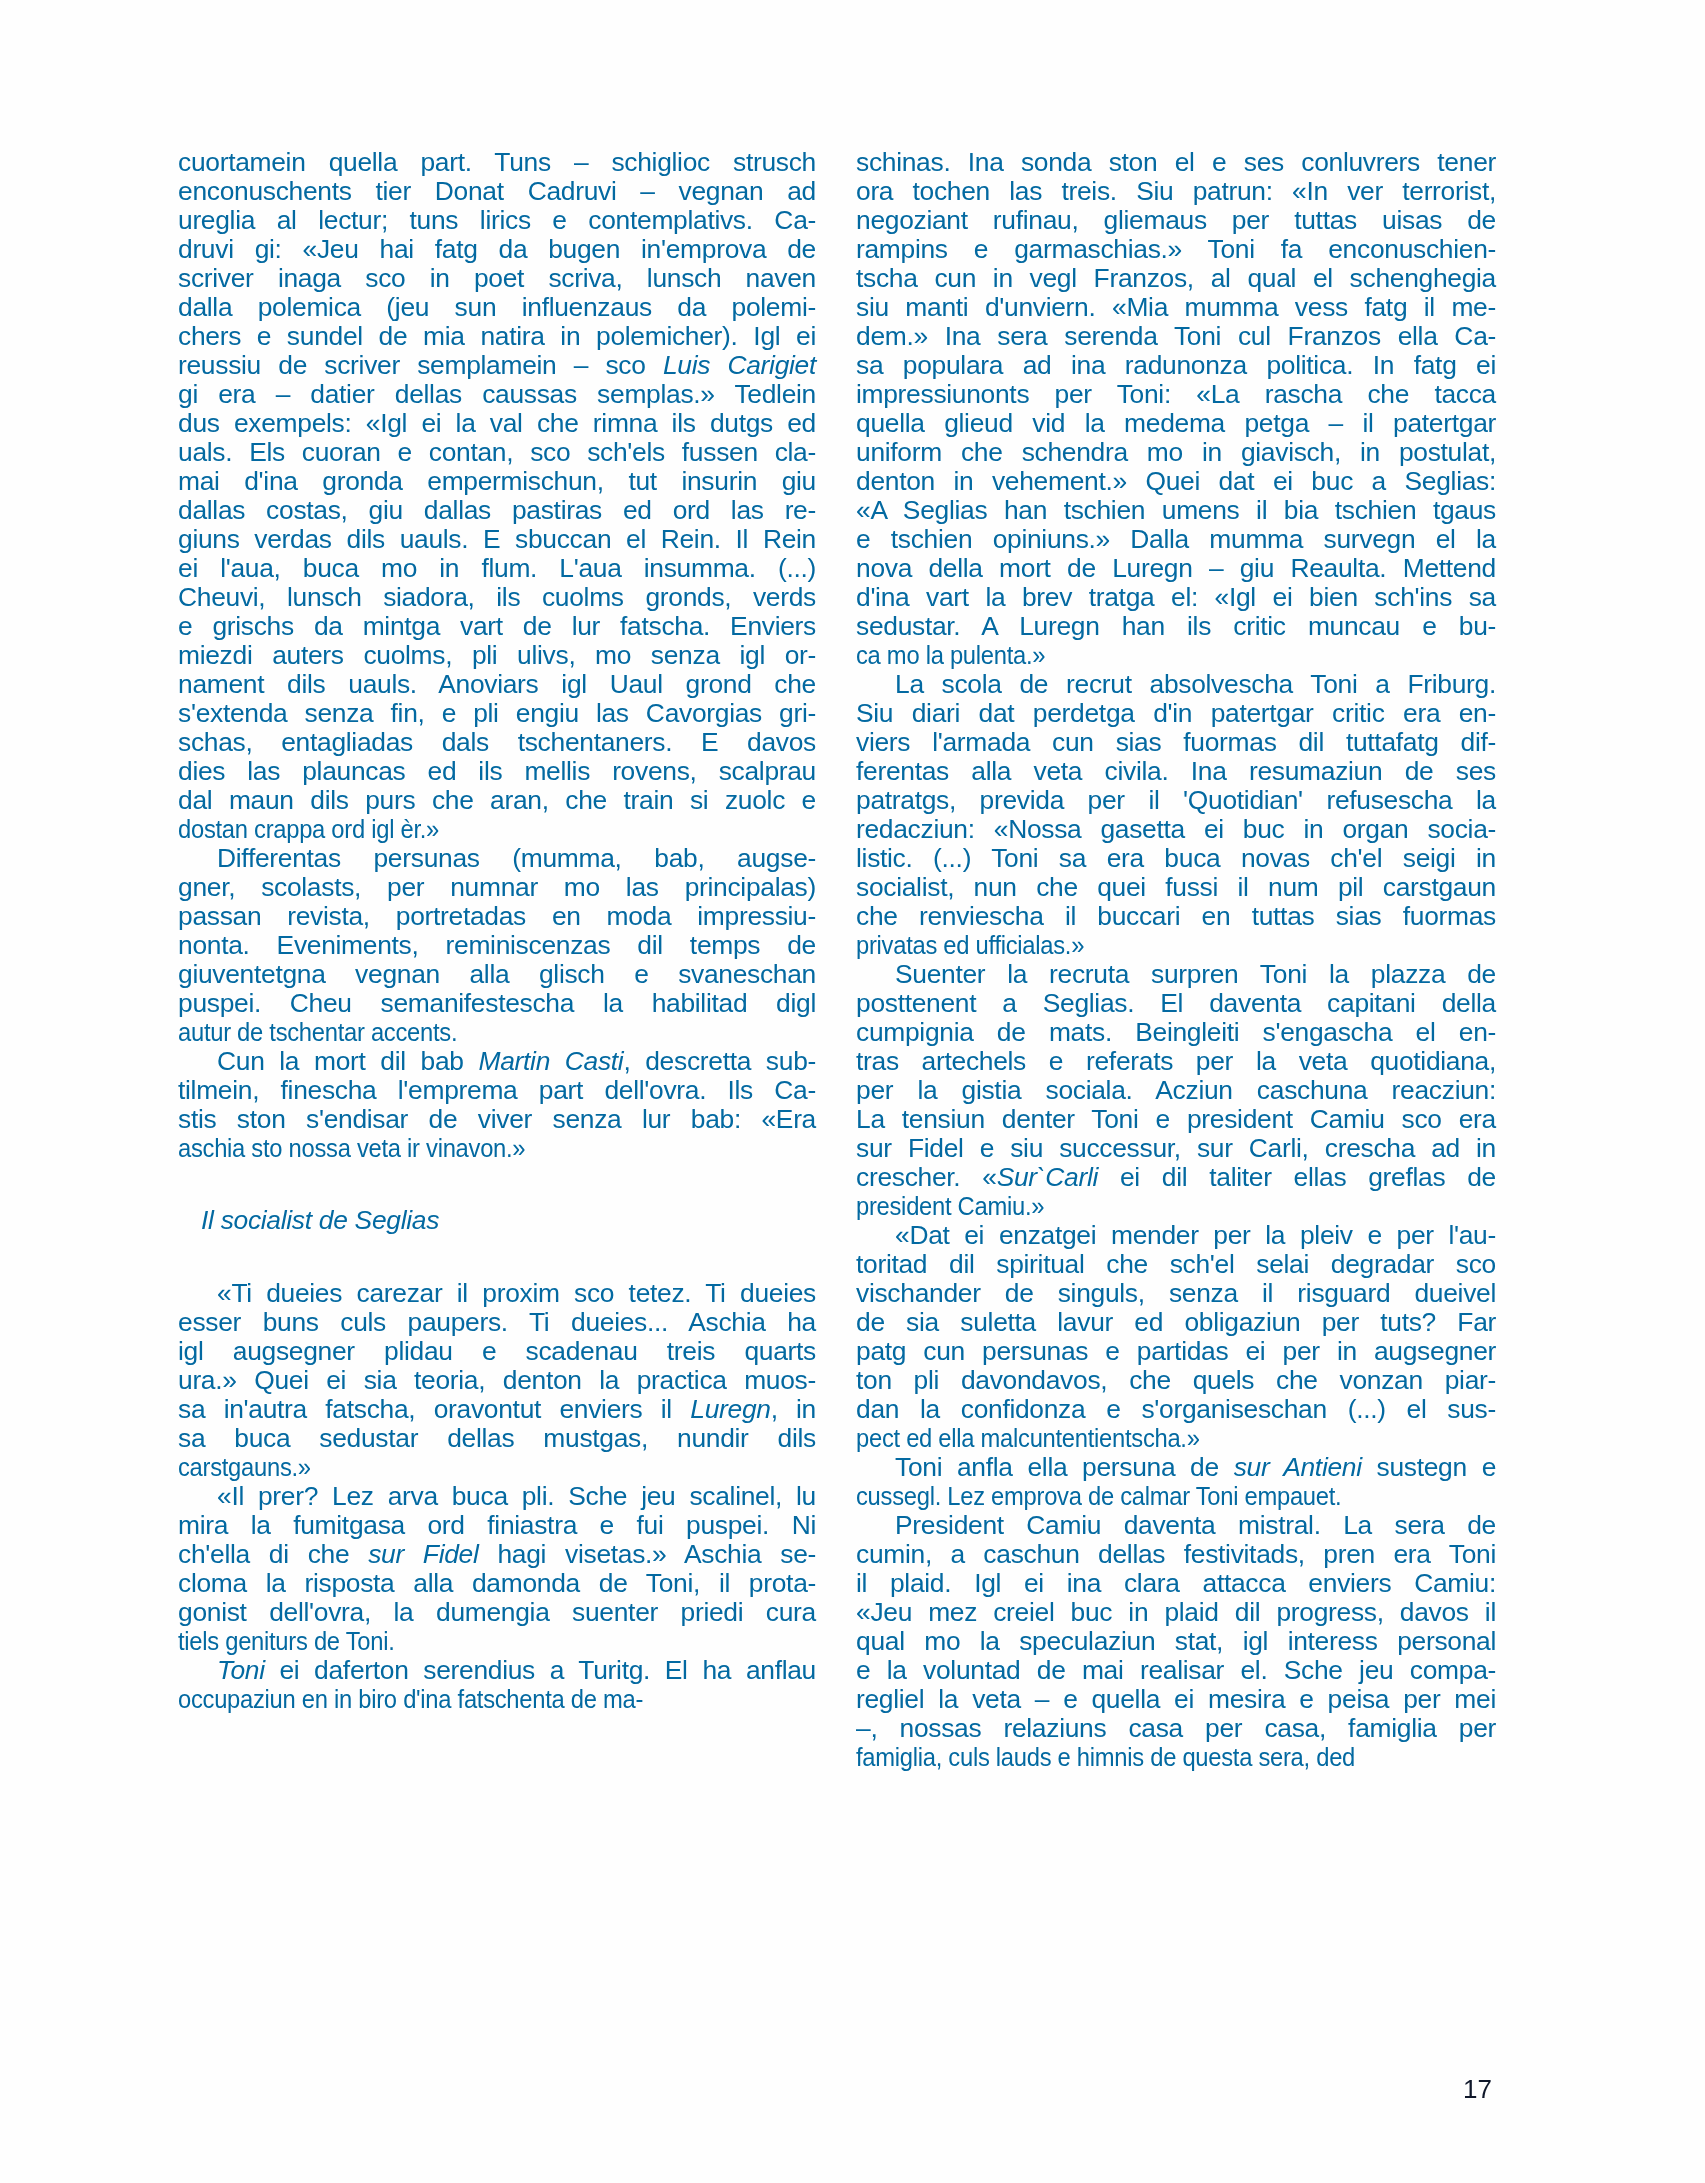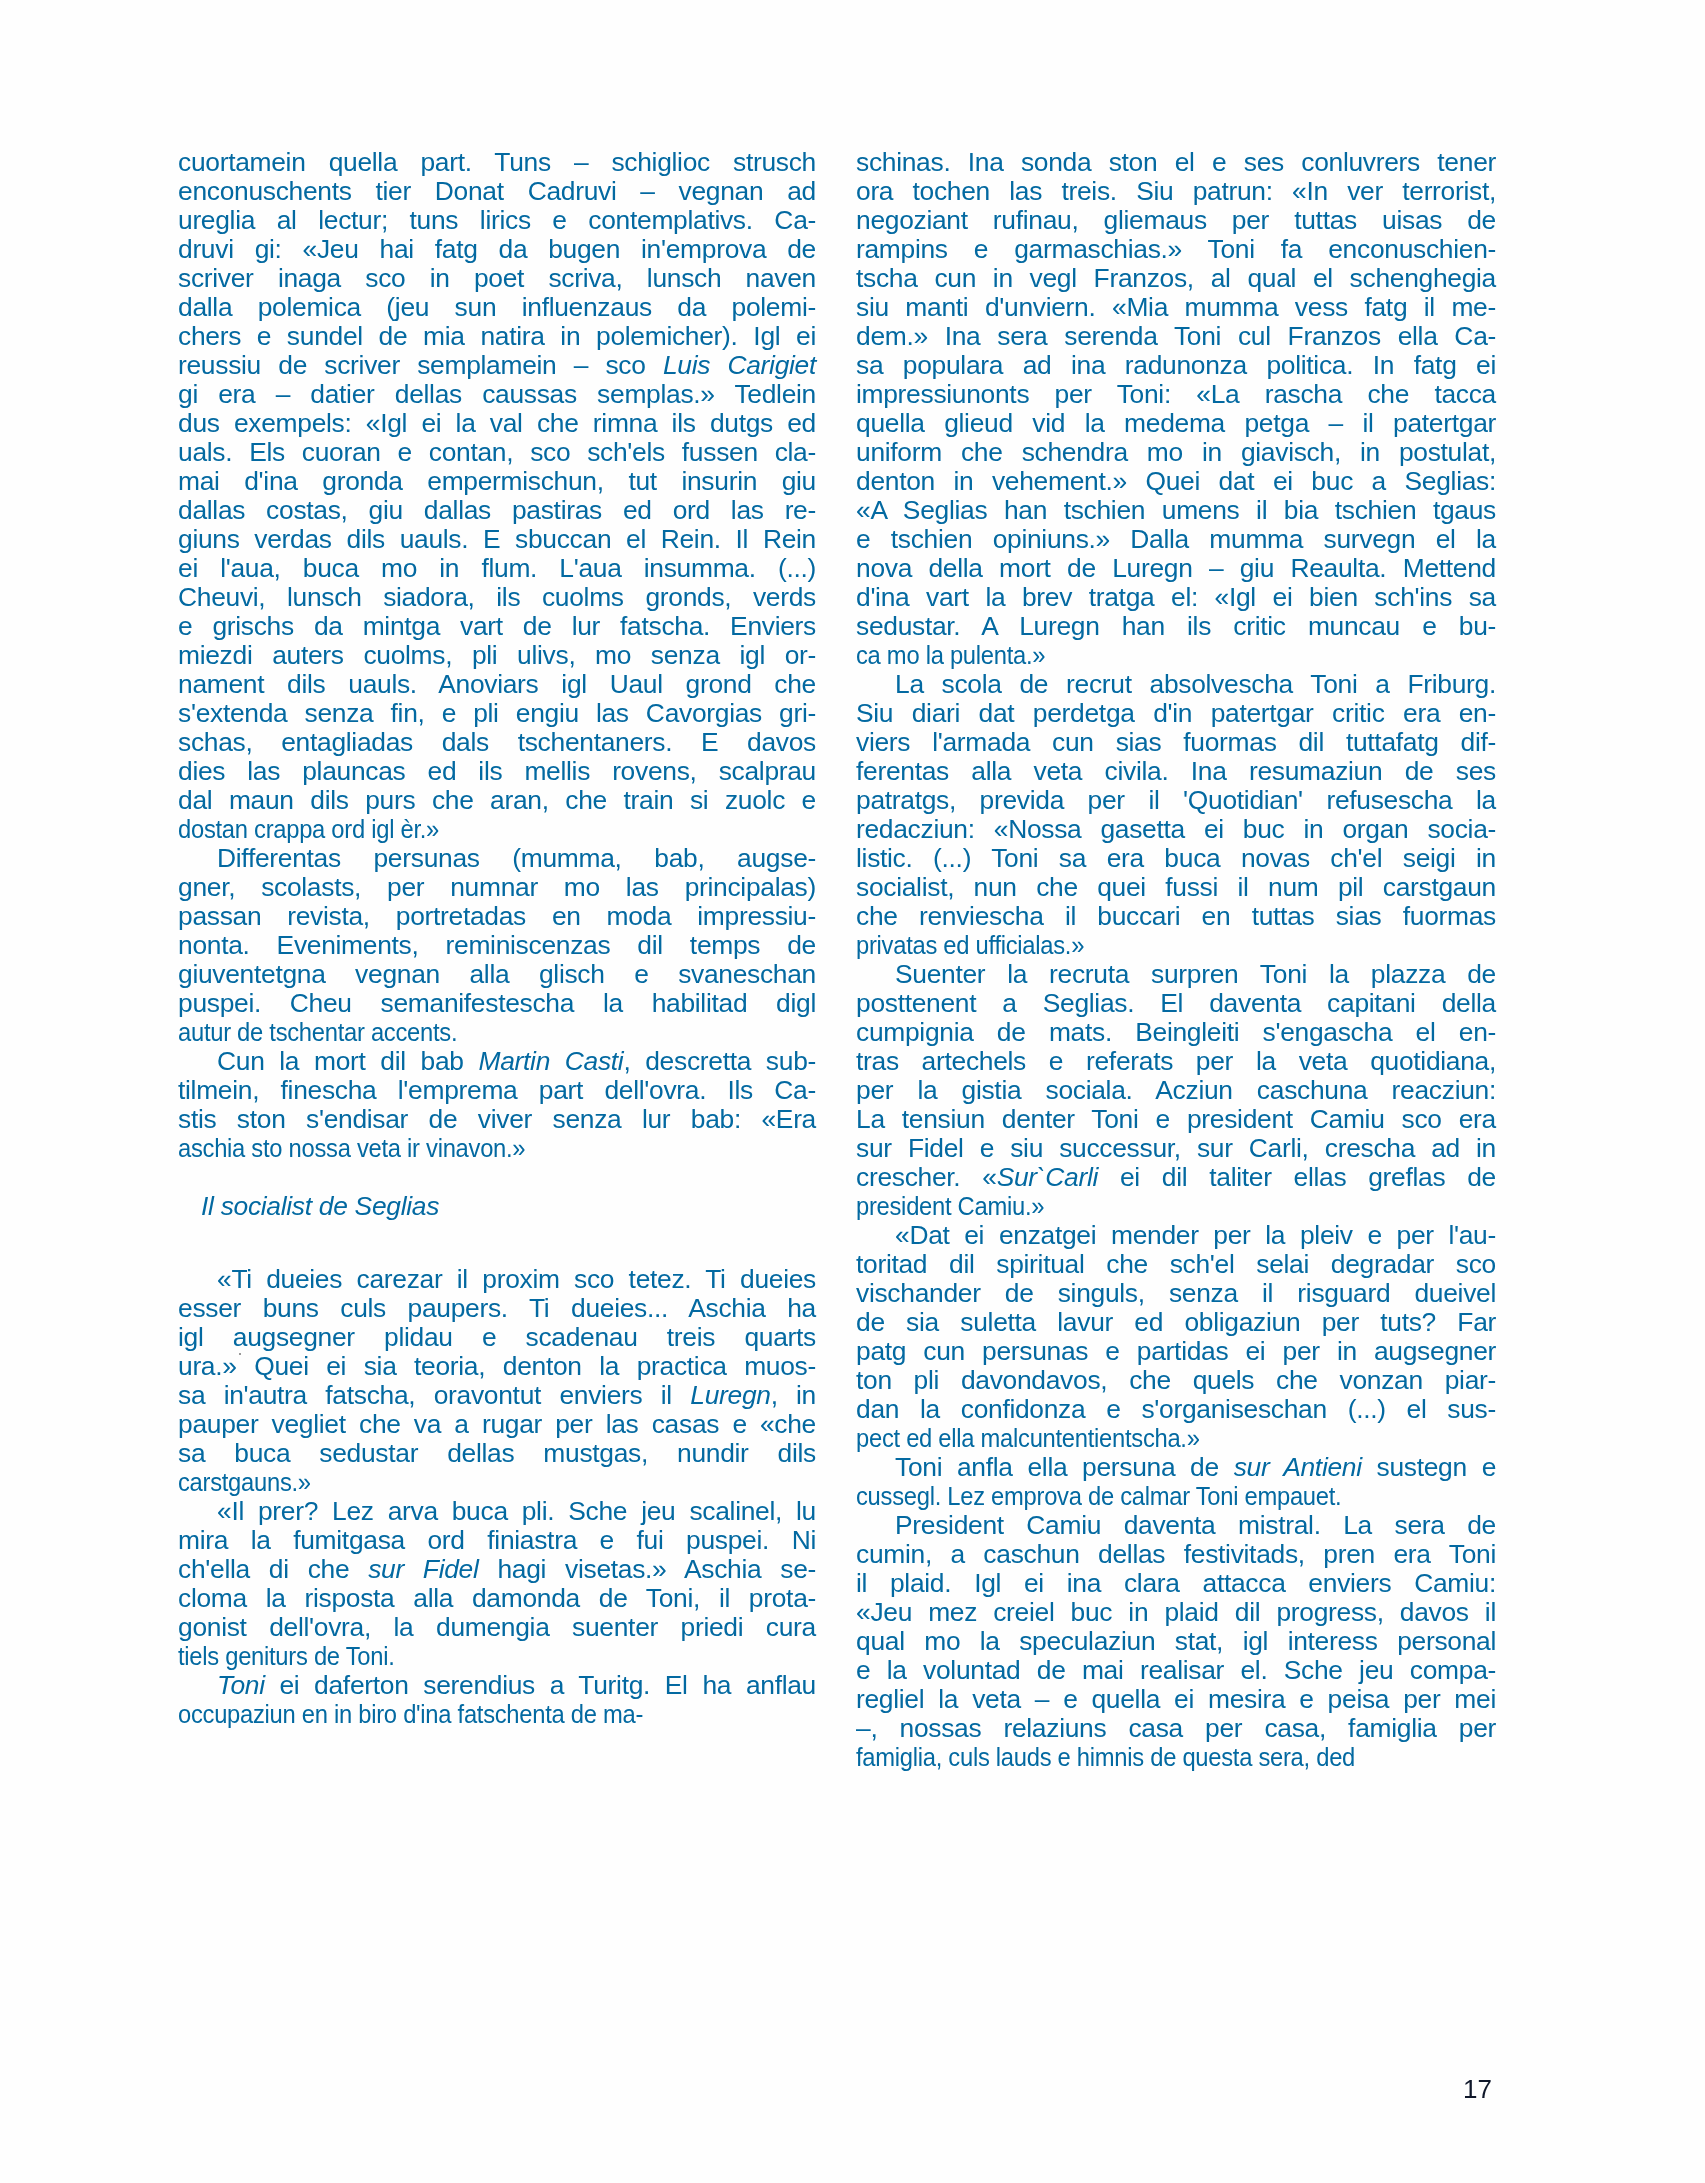--- a/index.html
+++ b/index.html
@@ -29,21 +29,21 @@
     transform-origin: left center;
   }
   .line.last { text-align-last: left; }
   .line.indent { padding-left: 39px; }
   .para { display: block; }
   em { font-style: italic; }
   .heading {
     display: block;
     font-style: italic;
     padding-left: 23px;
-    margin-top: 29px;
+    margin-top: 43px;
     margin-bottom: 44px;
     line-height: 29px;
     text-align: left;
   }
   .stray-dot {
     position: absolute; left: 239px; top: 1353px; width: 2.3px; height: 2.3px;
     background: #777; border-radius: 50%;
   }
   .page-number {
     position: absolute;
@@ -99,21 +99,20 @@
         <span class="line" style="display: block; white-space: nowrap;">stis ston s'endisar de viver senza lur bab: «Era</span>
         <span class="line last" style="display: block; white-space: nowrap; transform: scaleX(0.9);">aschia sto nossa veta ir vinavon.»</span>
       </div>
       <div class="heading">Il socialist de Seglias</div>
       <div class="para">
         <span class="line indent" style="display: block; white-space: nowrap;">«Ti dueies carezar il proxim sco tetez. Ti dueies</span>
         <span class="line" style="display: block; white-space: nowrap;">esser buns culs paupers. Ti dueies... Aschia ha</span>
         <span class="line" style="display: block; white-space: nowrap;">igl augsegner plidau e scadenau treis quarts</span>
         <span class="line" style="display: block; white-space: nowrap;">ura.» Quei ei sia teoria, denton la practica muos-</span>
         <span class="line" style="display: block; white-space: nowrap;">sa in'autra fatscha, oravontut enviers il <em>Luregn</em>, in</span>
-        <span class="line" style="display: block; white-space: nowrap;">pauper vegliet che va a rugar per las casas e «che</span>
         <span class="line" style="display: block; white-space: nowrap;">sa buca sedustar dellas mustgas, nundir dils</span>
         <span class="line last" style="display: block; white-space: nowrap; transform: scaleX(0.9);">carstgauns.»</span>
       </div>
       <div class="para">
         <span class="line indent" style="display: block; white-space: nowrap;">«Il prer? Lez arva buca pli. Sche jeu scalinel, lu</span>
         <span class="line" style="display: block; white-space: nowrap;">mira la fumitgasa ord finiastra e fui puspei. Ni</span>
         <span class="line" style="display: block; white-space: nowrap;">ch'ella di che <em>sur Fidel</em> hagi visetas.» Aschia se-</span>
         <span class="line" style="display: block; white-space: nowrap;">cloma la risposta alla damonda de Toni, il prota-</span>
         <span class="line" style="display: block; white-space: nowrap;">gonist dell'ovra, la dumengia suenter priedi cura</span>
         <span class="line last" style="display: block; white-space: nowrap; transform: scaleX(0.9);">tiels geniturs de Toni.</span>

